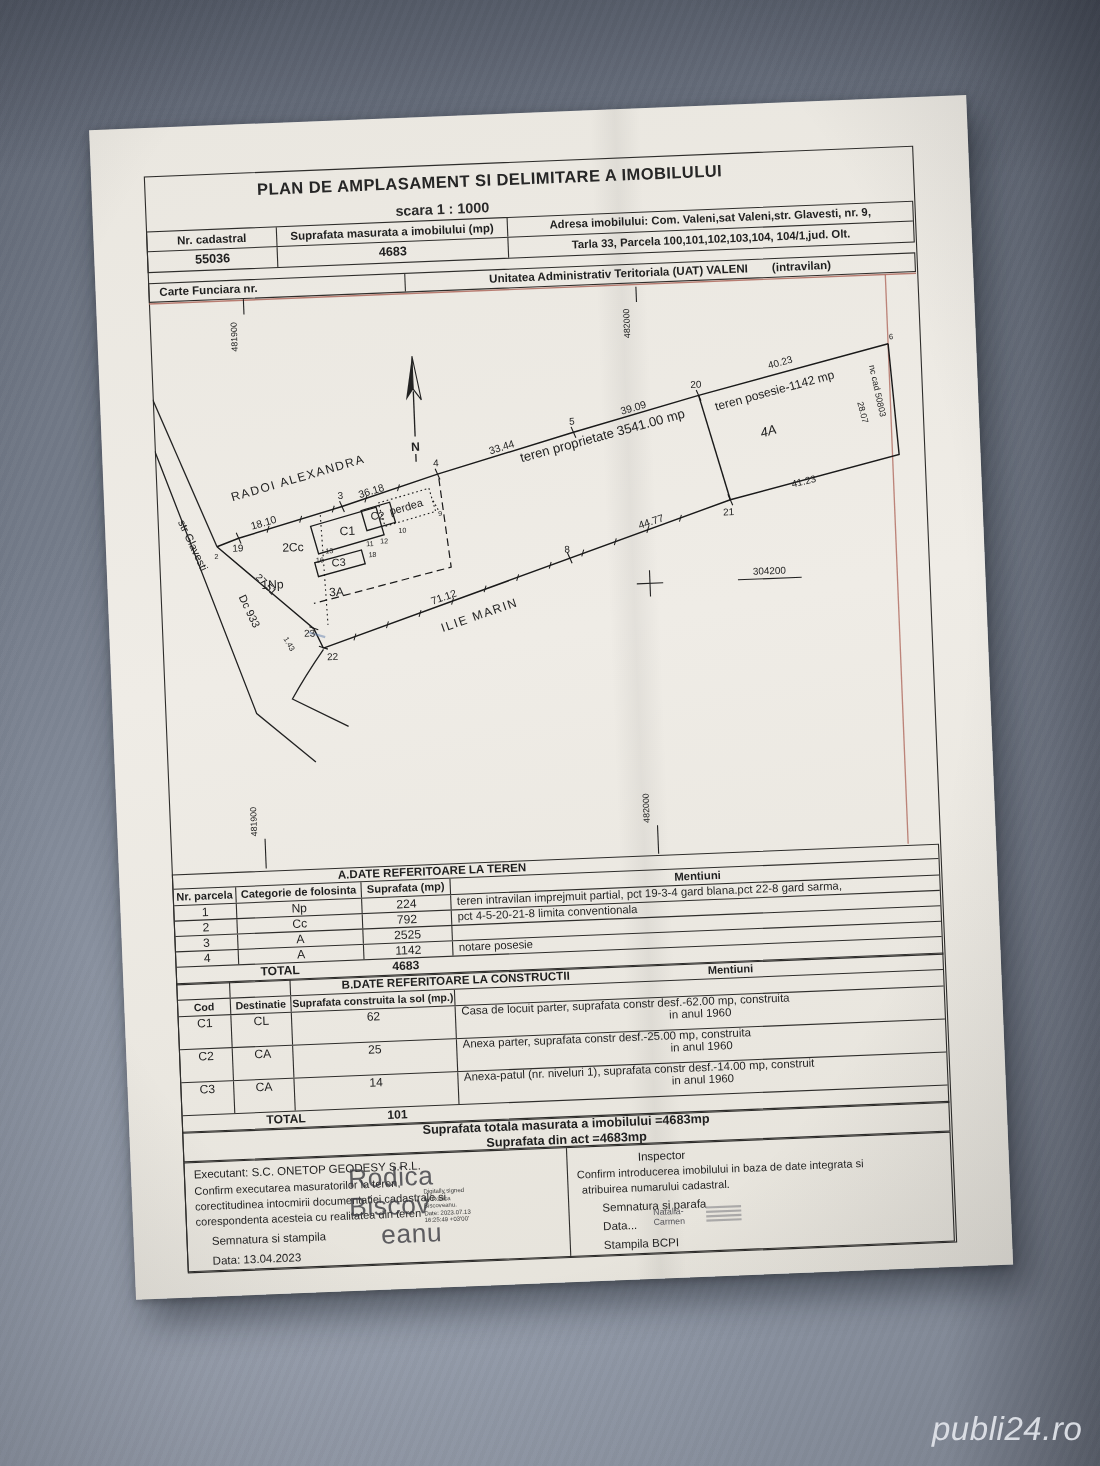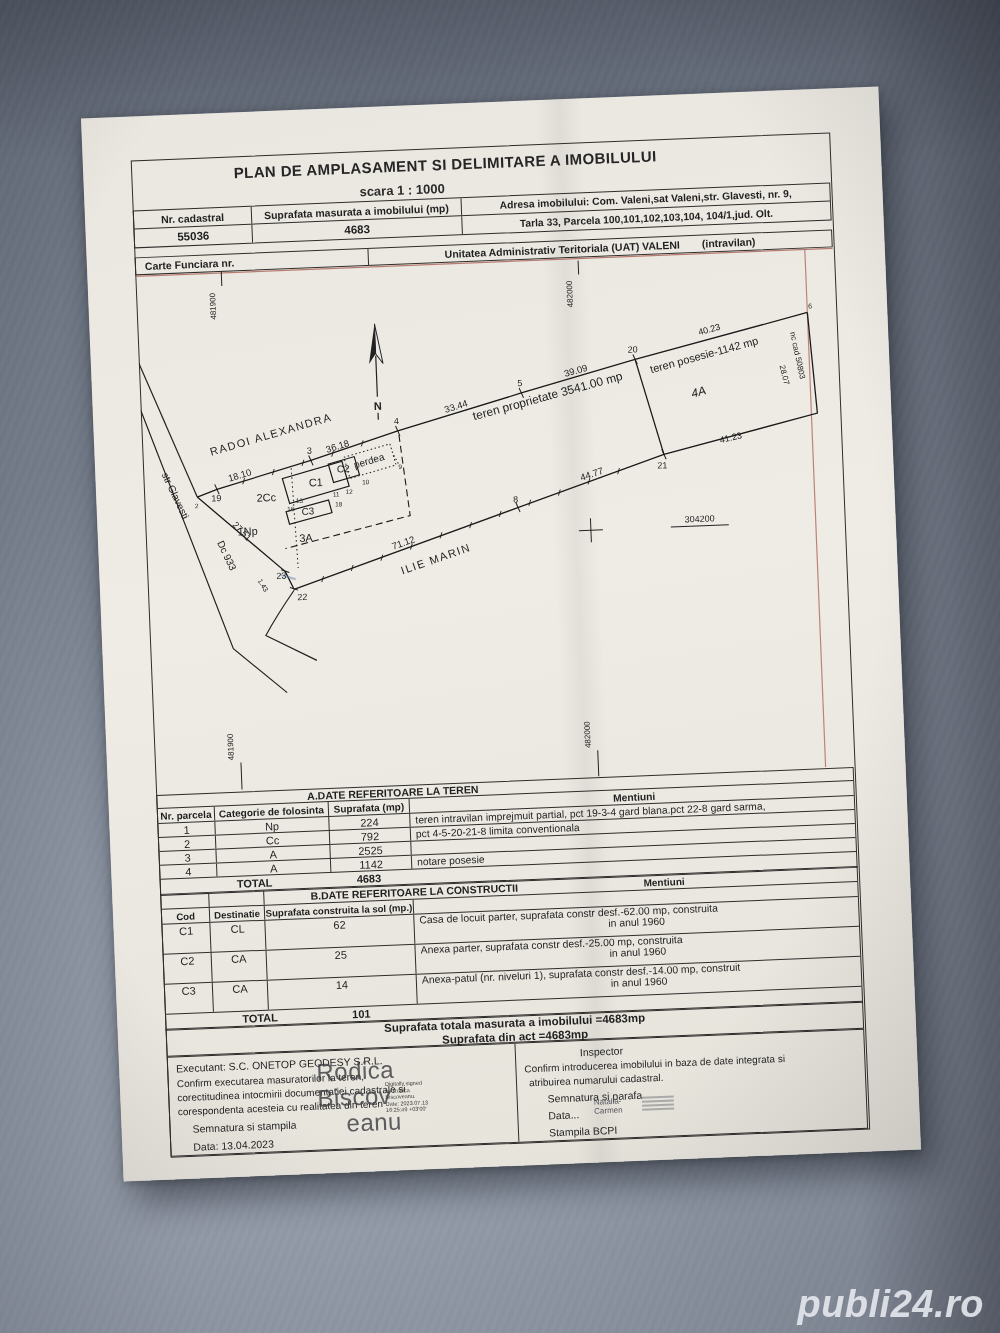--- a/index.html
+++ b/index.html
@@ -71,21 +71,21 @@
   .fleft{width:348px;border-right:1px solid #2e2d2b;}
   .fright{flex:1;}
   .ft{position:absolute;white-space:nowrap;}
   .sig-big{position:absolute;left:148px;top:8px;color:rgba(62,62,68,0.82);font-size:24px;line-height:26px;
     letter-spacing:.5px;}
   .sig-big div{white-space:nowrap;}
   .sig-small{position:absolute;left:216px;top:32px;font-size:5.5px;line-height:6.5px;color:#3c3c3c;}
   .sig-ins{position:absolute;left:76px;top:57px;font-size:8px;line-height:9px;color:#55555c;}
   .microbars{position:absolute;left:124px;top:58px;}
   .microbars div{width:32px;height:1.6px;background:#7a7a80;opacity:.55;margin-bottom:2.4px;}
-  .watermark{position:absolute;right:16px;top:1283px;font-size:38px;font-weight:bold;font-style:italic;
+  .watermark{position:absolute;right:16px;top:1283px;font-size:30px;font-weight:normal;font-style:italic;
     color:#e3e6ec;opacity:.92;letter-spacing:.5px;}
   svg text{fill:#222;font-family:"Liberation Sans",sans-serif;}
 </style>
 </head>
 <body>
 
 <div class="photo">
   <div class="texture"></div>
 
   <div class="paper">

